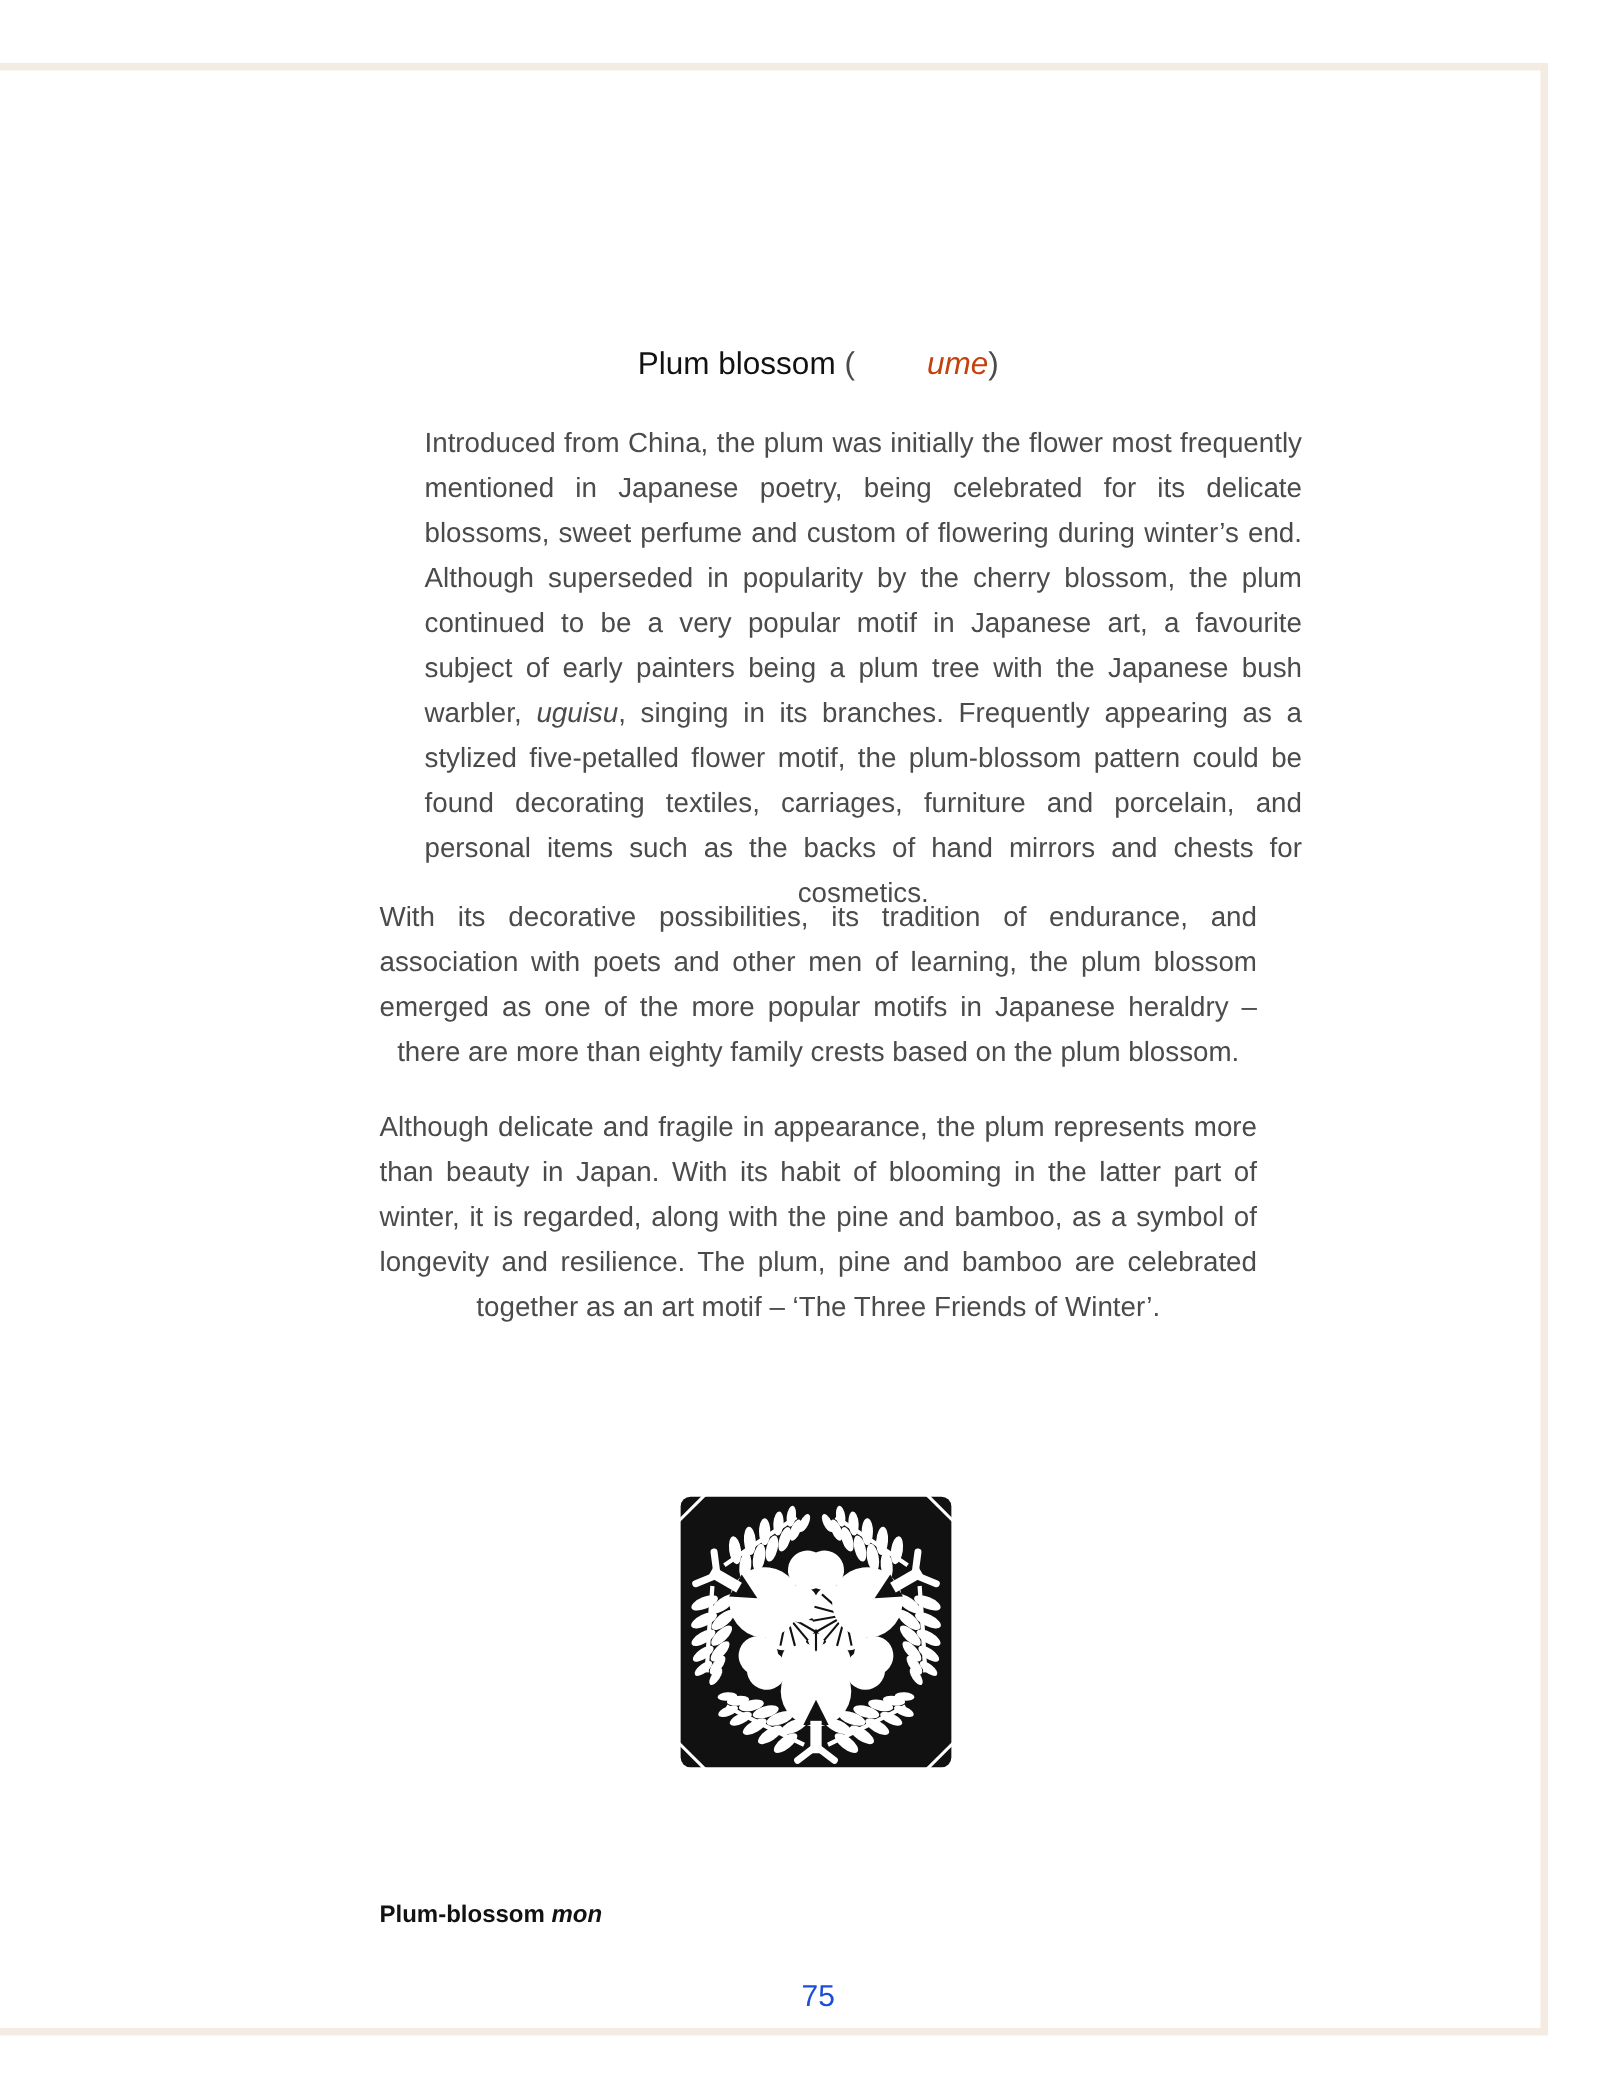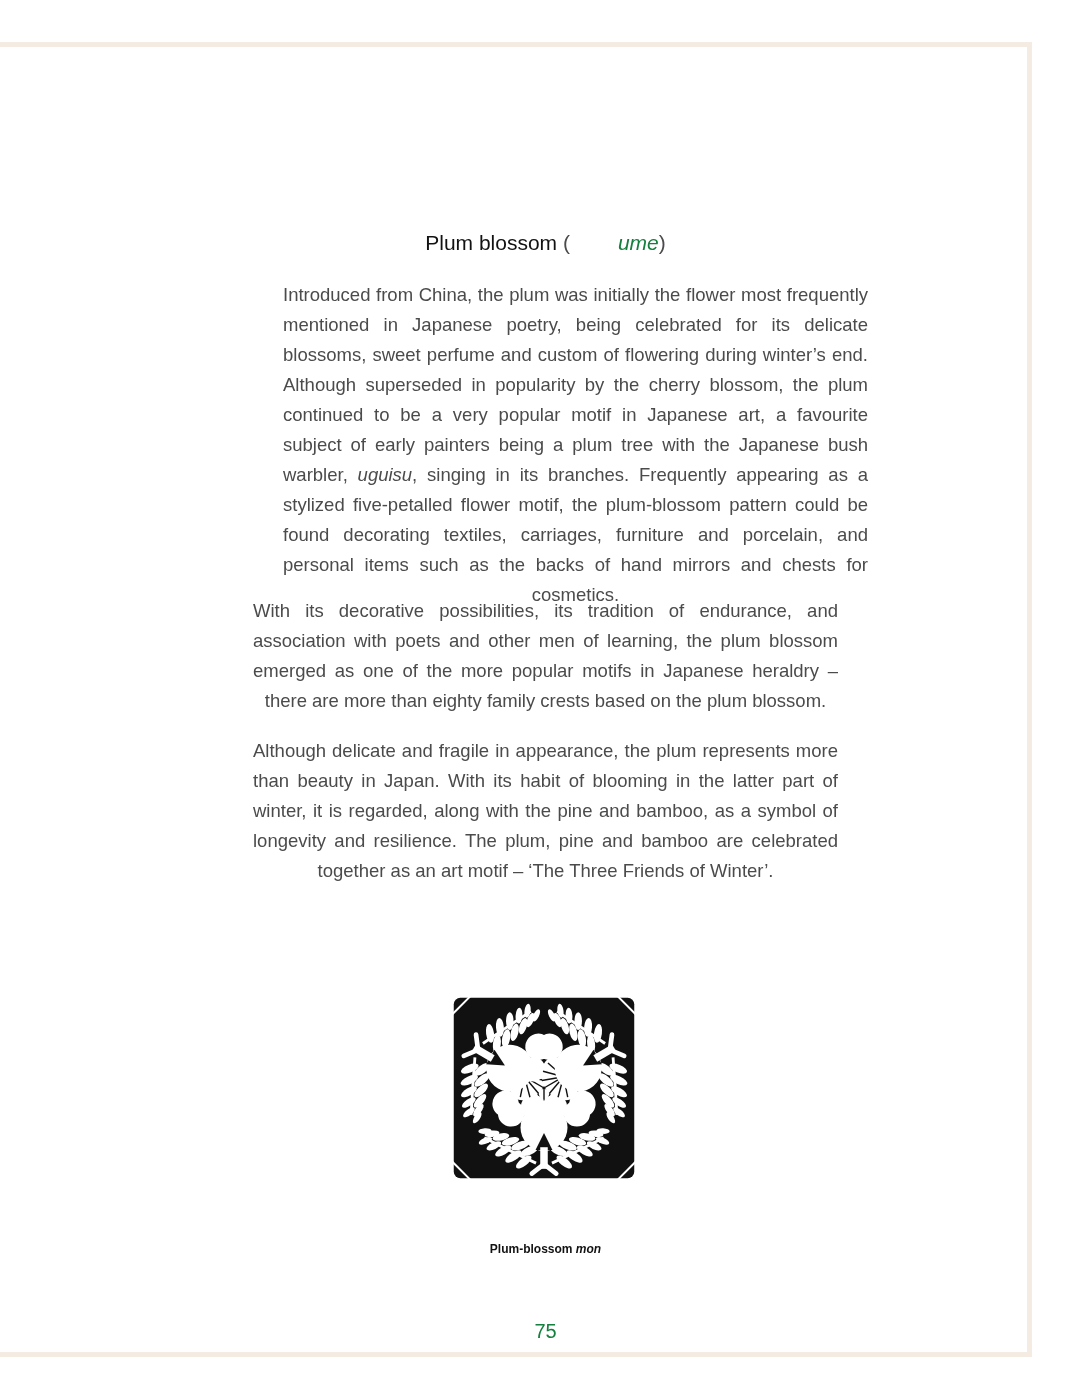--- a/index.html
+++ b/index.html
@@ -24,21 +24,21 @@
     position: absolute;
     left: 253px;
     top: 228px;
     width: 585px;
     text-align: center;
     font-size: 21px;
     line-height: 30px;
     color: #4b4b4b;
   }
   .heading .hd-bold { font-weight: normal; color: #121212; }
-  .heading .hd-it { font-style: italic; color: #15803d; margin-left: 48px; }
+  .heading .hd-it { font-style: italic; color: #c2410c; margin-left: 48px; }
   .body-para {
     position: absolute;
     left: 253px;
     width: 585px;
     margin: 0;
     font-size: 18.5px;
     line-height: 30px;
     color: #4b4b4b;
     text-align: justify;
     text-align-last: center;
@@ -51,37 +51,36 @@
     position: absolute;
     left: 450px;
     top: 993px;
     width: 188px;
     height: 190px;
   }
   .mon-figure svg { display: block; width: 100%; height: 100%; }
   .caption {
     position: absolute;
     left: 253px;
-    top: 1238px;
+    top: 1266px;
     width: 585px;
-    text-align: center;
-    font-size: 12px;
+    font-size: 16px;
     font-weight: bold;
     color: #121212;
     line-height: 22px;
   }
   .caption .cap-it { font-style: italic; }
   .page-number {
     position: absolute;
     left: 253px;
     top: 1320px;
     width: 585px;
     text-align: center;
     font-size: 20px;
-    color: #15803d;
+    color: #1d4ed8;
   }
 </style>
 </head>
 <body>
 
 <div class="screen">
 
   <div class="page-frame"></div>
 
   <div class="heading">

